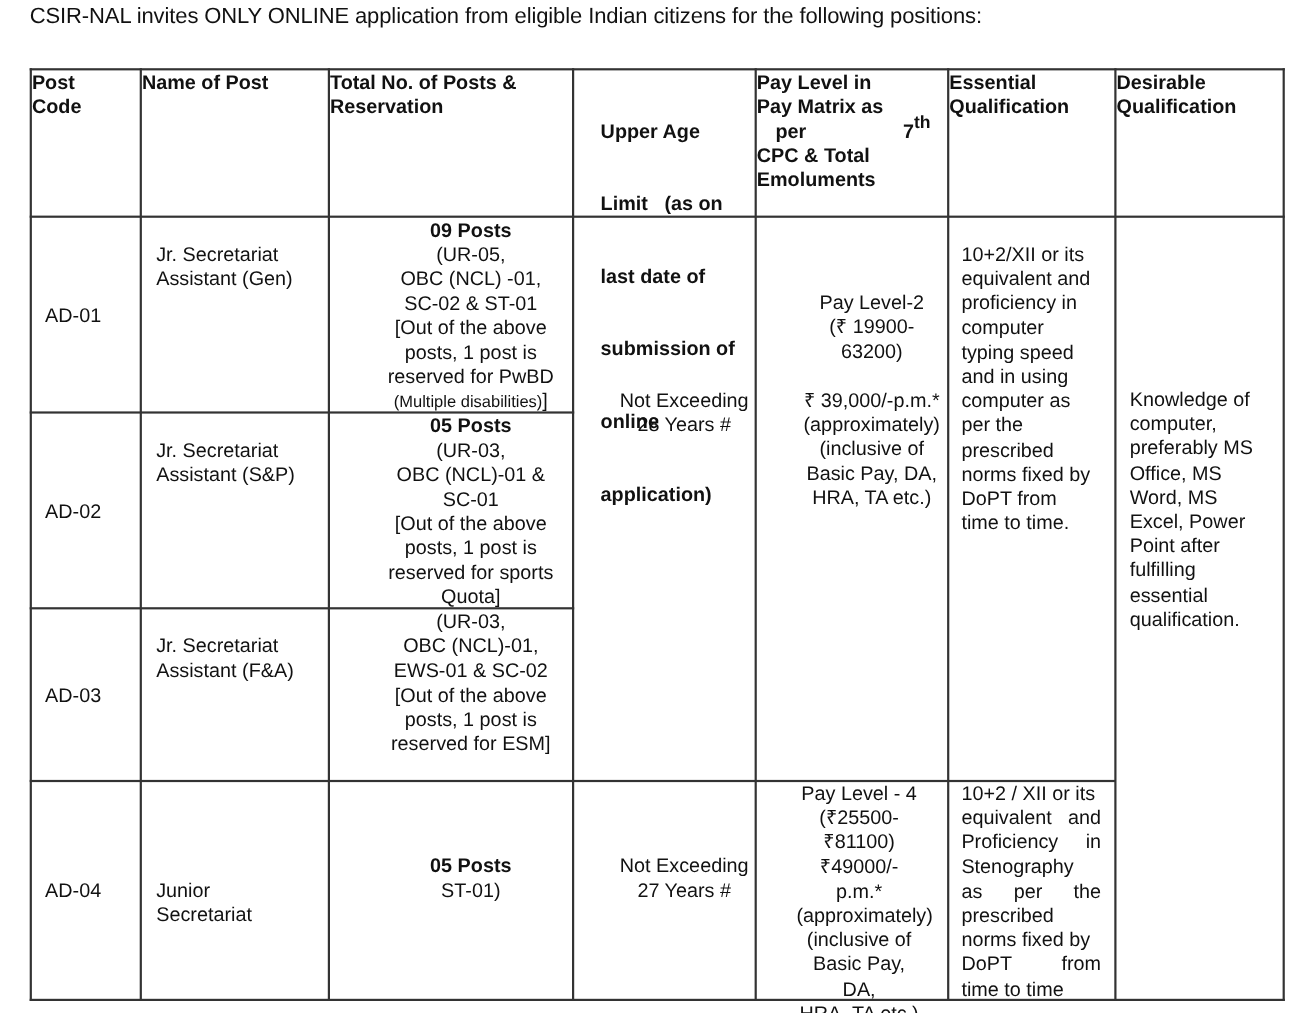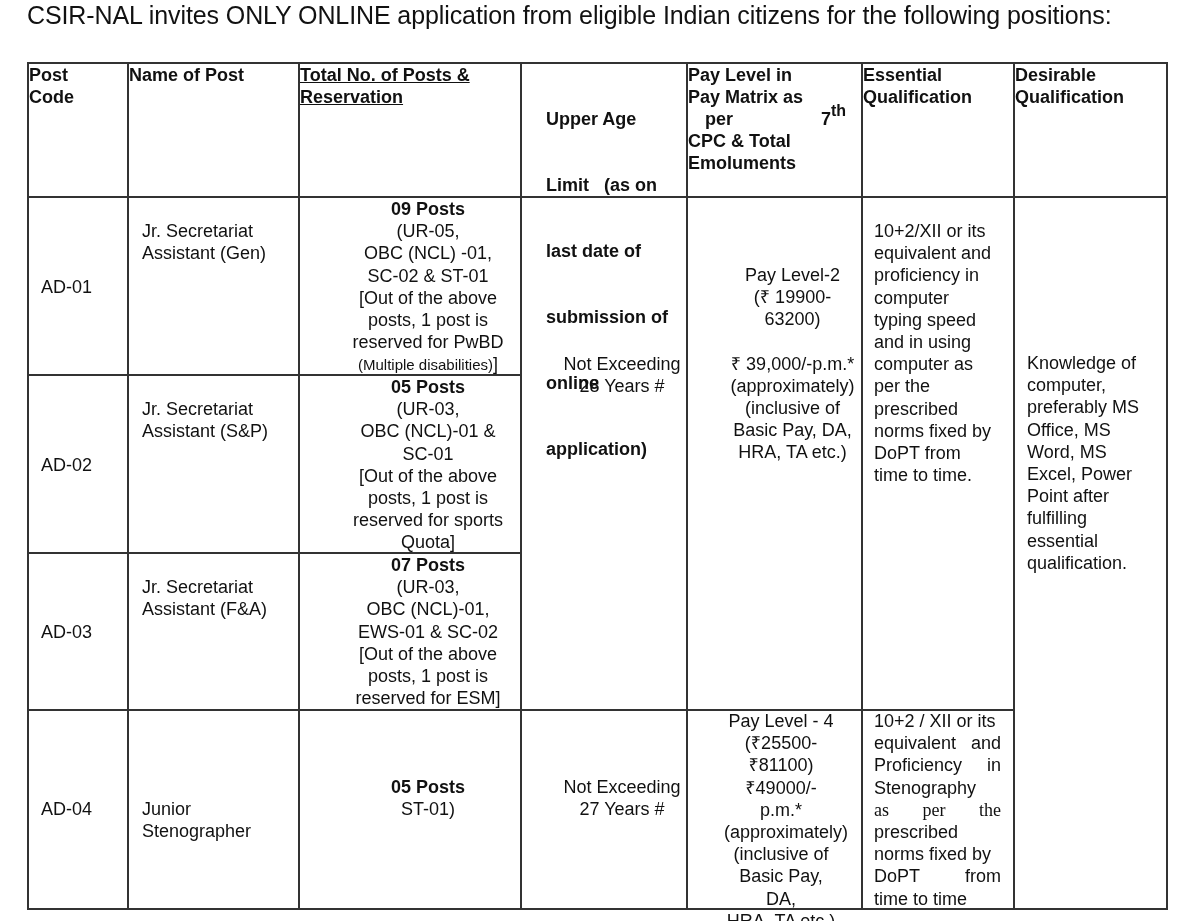--- a/index.html
+++ b/index.html
@@ -1,19 +1,19 @@
 <!DOCTYPE html>
 <html><head>
 <meta charset="utf-8">
 <style>
   html, body { margin: 0; padding: 0; background: #ffffff; }
   body { width: 1181px; height: 921px; position: relative; overflow: hidden;
          font-family: "Liberation Sans", sans-serif; color: #111; }
   .intro { position: absolute; left: 27px; top: 0px; width: 1150px;
-           font-size: 25px; line-height: 31px; letter-spacing: -0.1px; }
+           font-size: 20px; line-height: 31px; letter-spacing: -0.1px; }
   .grid { position: absolute; left: 0; top: 0; width: 1181px; height: 921px; pointer-events: none; }
   .cell { position: absolute; box-sizing: border-box; font-size: 18px; line-height: 22.2px; }
   .hdr { font-weight: bold; font-size: 18px; line-height: 22px; }
   .c { text-align: center; padding-left: 36px; }
   .l { text-align: left; }
   .j { text-align: justify; text-align-last: left; }
   .b { font-weight: bold; }
   .sm { font-size: 15px; }
   .vline, .hline { position: absolute; background: #333; }
   sup { font-size: 16px; line-height: 0; vertical-align: 9px; }
@@ -45,21 +45,21 @@
     <div class="vline" style="left:1166px;top:62px;width:2px;height:848px;"></div>
   </div>
 
   <div class="cell hdr" style="left:29px;top:64px;width:98px;">
     <div>Post</div>
     <div>Code</div>
   </div>
   <div class="cell hdr" style="left:129px;top:64px;width:169px;">
     <div>Name of Post</div>
   </div>
-  <div class="cell hdr" style="left:300px;top:64px;width:212px;text-decoration:underline;">
+  <div class="cell hdr" style="left:300px;top:64px;width:212px;">
     <div>Total No. of Posts &amp;</div>
     <div>Reservation</div>
   </div>
   <div class="cell hdr" style="left:522px;top:64px;width:164px;white-space:pre;padding-left:24px;">
     <div>Upper Age</div>
     <div>Limit   (as on</div>
     <div>last date of</div>
     <div>submission of</div>
     <div>online</div>
     <div>application)</div>
@@ -114,21 +114,20 @@
     <div>reserved for sports</div>
     <div>Quota]</div>
   </div>
 
   <div class="cell l" style="left:41px;top:621px;">AD-03</div>
   <div class="cell l" style="left:142px;top:576px;width:156px;">
     <div>Jr. Secretariat</div>
     <div>Assistant (F&amp;A)</div>
   </div>
   <div class="cell c" style="left:300px;top:554px;width:220px;">
-    <div class="b">07 Posts</div>
     <div>(UR-03,</div>
     <div>OBC (NCL)-01,</div>
     <div>EWS-01 &amp; SC-02</div>
     <div>[Out of the above</div>
     <div>posts, 1 post is</div>
     <div>reserved for ESM]</div>
   </div>
 
   <div class="cell c" style="left:522px;top:353px;width:164px;">
     <div>Not Exceeding</div>
@@ -168,21 +167,21 @@
     <div>Excel, Power</div>
     <div>Point after</div>
     <div>fulfilling</div>
     <div>essential</div>
     <div>qualification.</div>
   </div>
 
   <div class="cell l" style="left:41px;top:798px;">AD-04</div>
   <div class="cell l" style="left:142px;top:798px;width:156px;">
     <div>Junior</div>
-    <div>Stenographer</div>
+    <div>Secretariat</div>
   </div>
   <div class="cell c" style="left:300px;top:776px;width:220px;">
     <div class="b">05 Posts</div>
     <div>ST-01)</div>
   </div>
   <div class="cell c" style="left:522px;top:776px;width:164px;">
     <div>Not Exceeding</div>
     <div>27 Years #</div>
   </div>
   <div class="cell c" style="left:688px;top:710px;width:150px;">
@@ -193,19 +192,19 @@
     <div>(approximately)</div>
     <div>(inclusive of</div>
     <div>Basic Pay, DA,</div>
     <div>HRA, TA etc.)</div>
   </div>
   <div class="cell l" style="left:874px;top:710px;width:127px;">
     <div>10+2 / XII or its</div>
     <div class="j" style="text-align-last:justify;">equivalent and</div>
     <div class="j" style="text-align-last:justify;">Proficiency in</div>
     <div>Stenography</div>
-    <div class="j" style="text-align-last:justify;font-family:Liberation Serif, serif;">as per the</div>
+    <div class="j" style="text-align-last:justify;">as per the</div>
     <div>prescribed</div>
     <div>norms fixed by</div>
     <div class="j" style="text-align-last:justify;">DoPT from</div>
     <div>time to time</div>
   </div>
 </div>
 
 </body></html>

